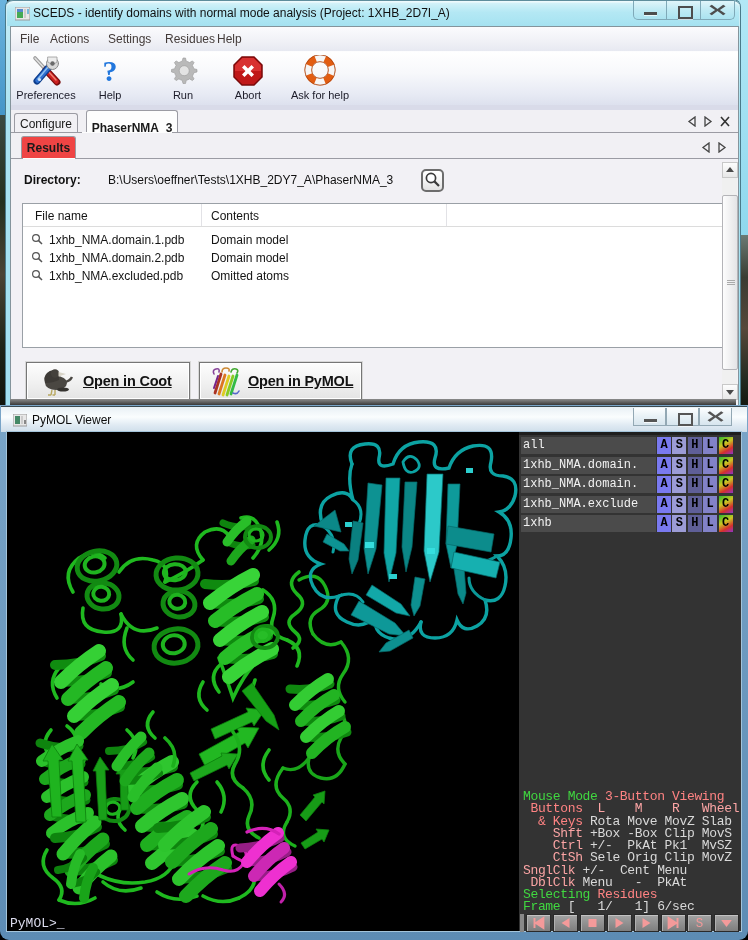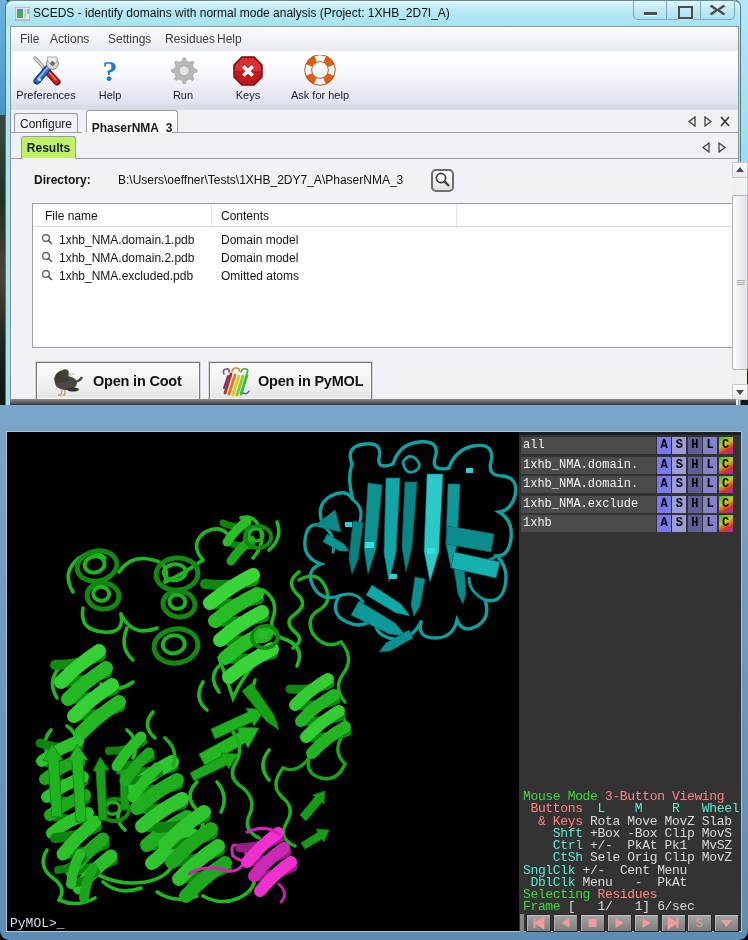--- a/index.html
+++ b/index.html
@@ -31,58 +31,58 @@
 .tlbl{position:absolute;top:37px;font-size:11px;color:#1b1b28;text-align:center;transform:translateX(-50%);white-space:nowrap;}
 .ticon{position:absolute;top:3px;width:32px;height:32px;transform:translateX(-50%);}
 #lav{left:5px;top:105px;width:727px;height:5px;background:#d9dbe9;}
 
 #tabbar1{left:5px;top:110px;width:727px;height:22px;background:#f1f0f4;}
 .tab{position:absolute;box-sizing:border-box;border:1px solid #9b9ba3;border-bottom:none;border-radius:3px 3px 0 0;font-size:12px;text-align:center;color:#1a1a1a;}
 #tabConf{left:3px;top:3px;width:64px;height:19px;background:#f1f0f4;padding-top:3px;}
 #tabPhas{left:75px;top:0px;width:92px;height:22px;background:#fdfdfd;font-weight:bold;padding-top:10px;}
 .tline{left:5px;width:727px;height:1px;background:#9b9ba3;}
 #resbar{left:5px;top:133px;width:727px;height:25px;background:#f1f0f4;}
-#tabRes{left:10px;top:3px;width:55px;height:22px;background:#bef264;font-weight:bold;padding-top:4px;}
-
-#content{left:15px;top:159px;width:660px;height:241px;background:#f2f1f5;}
+#tabRes{left:10px;top:3px;width:55px;height:22px;background:#ef4444;font-weight:bold;padding-top:4px;}
+
+#content{left:5px;top:159px;width:660px;height:241px;background:#f2f1f5;}
 #dirlbl{position:absolute;left:13px;top:14px;font-size:12px;font-weight:bold;color:#111;}
 #dirval{position:absolute;left:97px;top:14px;font-size:12px;color:#111;}
 #searchbtn{position:absolute;left:410px;top:10px;width:23px;height:23px;border:2px solid #6d6d6d;border-radius:5px;background:linear-gradient(180deg,#ffffff 0%,#f4f4f4 50%,#e2e2e2 100%);box-sizing:border-box;}
 
 #ftable{position:absolute;left:11px;top:44px;width:700px;height:143px;background:#fff;border:1px solid #9aa0a6;}
 .th{position:absolute;top:5px;font-size:12px;color:#141414;}
 #ftable .hline{position:absolute;left:0;top:22px;width:100%;height:1px;background:#dcdcdc;}
 .vline{position:absolute;top:0;width:1px;height:22px;background:#e2e2e6;}
 .frow{position:absolute;left:0;width:100%;height:18px;font-size:12px;color:#141414;}
 .fname{position:absolute;left:26px;top:2px;}
 .fcont{position:absolute;left:188px;top:2px;}
 
 #vsb{position:absolute;left:711px;top:3px;width:15px;height:238px;background:#f0f0f0;}
 .sbtn{position:absolute;left:0;width:16px;height:16px;background:linear-gradient(180deg,#fdfdfd,#e8e8e8);border:1px solid #c8c8c8;box-sizing:border-box;}
 #sthumb{position:absolute;left:0px;top:33px;width:16px;height:175px;background:linear-gradient(90deg,#fdfdfd,#e4e4e6);border:1px solid #b4b4b8;box-sizing:border-box;border-radius:2px;}
 
 .bigbtn{position:absolute;top:203px;height:38px;background:linear-gradient(180deg,#fdfdfd 0%,#f3f3f3 45%,#e4e4e4 100%);border:1px solid #767676;box-shadow:inset 0 0 0 1px #fff, 0 0 0 1px #d8d8d8;font-size:14.5px;font-weight:bold;color:#131313;box-sizing:border-box;letter-spacing:-0.2px;}
 #cootbtn{left:15px;width:164px;}
 #pymolbtn{left:188px;width:163px;}
-.bblbl{position:absolute;top:10px;}
+.bblbl{position:absolute;top:10px;text-decoration:underline;}
 #win1bot{left:4px;top:399px;width:726px;height:6px;background:linear-gradient(180deg,#8c8c8c,#3a3a3a);}
 
 #win2{left:0;top:405px;width:748px;height:535px;background:linear-gradient(180deg,#7aa5c8,#5d8cb4);border-radius:0 0 9px 9px;}
 #tb2{left:1px;top:1px;width:746px;height:26px;background:linear-gradient(180deg,#e9f0f5 0%,#fafdfe 40%,#dee9f2 75%,#cfdeea 100%);border-top:1px solid #3a4a52;box-sizing:border-box;}
 #tb2 .ttl{position:absolute;left:31px;top:6px;font-size:12px;color:#0c0c0c;}
 .wbtn2{width:33px;height:18px;border:1px solid #93a8b4;border-top:none;background:linear-gradient(180deg,#fcfeff 0%,#e8f1f6 50%,#d7e5ee 100%);box-sizing:border-box;position:relative;}
 #w2btns{left:632px;top:1px;}
 #pbody{left:7px;top:27px;width:734px;height:499px;background:#000;box-shadow:0 0 0 1px #a4c4da;}
 #panel{position:absolute;left:512px;top:0;width:222px;height:499px;background:#333333;border-top:3px solid #1e1e1e;box-sizing:border-box;}
 .prow{position:absolute;left:2px;height:17px;}
 .pname{position:absolute;left:0;top:0;height:17px;background:#4b4b4b;color:#f2f2f2;font-family:"Liberation Mono",monospace;font-size:12px;line-height:17px;padding-left:2px;box-sizing:border-box;width:135px;}
 .pbtn{position:absolute;top:0;width:14px;height:17px;font-family:"Liberation Mono",monospace;font-size:12px;font-weight:bold;color:#000;text-align:center;line-height:17px;}
 
 #mousetxt{position:absolute;left:4px;top:356px;font-family:"Liberation Mono",monospace;font-size:13px;line-height:12.25px;white-space:pre;letter-spacing:-0.35px;}
-#mousetxt .g{color:#40d840;} #mousetxt .s{color:#ff8383;} #mousetxt .b{color:#5eead4;margin-top:44px;} #mousetxt .w{color:#d9d9d9;}
+#mousetxt .g{color:#40d840;} #mousetxt .s{color:#ff8383;} #mousetxt .b{color:#fca5a5;margin-top:44px;} #mousetxt .w{color:#d9d9d9;}
 
 #playrow{position:absolute;left:3px;top:479px;width:219px;height:19px;}
 .pb{position:absolute;top:0;width:25px;height:18px;background:linear-gradient(180deg,#a4a4a4,#7e7e7e);border:1px solid #2a2a2a;box-shadow:inset 0 1px 0 #c2c2c2,inset 1px 0 0 #b0b0b0;box-sizing:border-box;}
 #pymoltext{position:absolute;left:3px;top:484px;color:#dcdcee;font-family:"Liberation Mono",monospace;font-size:13px;}
 </style></head>
 <body>
 <div id="scene">
   <div id="deskL1" class="abs"></div>
   <div id="deskL2" class="abs"></div>
   <div id="deskR1" class="abs"></div>
@@ -147,21 +147,21 @@
         <path d="M16 3 L18.5 3 L19.3 6.2 A10 10 0 0 1 22.6 7.6 L25.4 5.9 L27.1 7.6 L25.4 10.4 A10 10 0 0 1 26.8 13.7 L30 14.5 L30 17 L26.8 17.8 A10 10 0 0 1 25.4 21.1 L27.1 23.9 L25.4 25.6 L22.6 23.9 A10 10 0 0 1 19.3 25.3 L18.5 28.5 L16 28.5 L15.2 25.3 A10 10 0 0 1 11.9 23.9 L9.1 25.6 L7.4 23.9 L9.1 21.1 A10 10 0 0 1 7.7 17.8 L4.5 17 L4.5 14.5 L7.7 13.7 A10 10 0 0 1 9.1 10.4 L7.4 7.6 L9.1 5.9 L11.9 7.6 A10 10 0 0 1 15.2 6.2 Z"></path>
         </g>
         <circle cx="17.2" cy="15.7" r="5" fill="#e3e3e3" stroke="#999" stroke-width="0.6"></circle>
       </svg>
       <div class="tlbl" style="left:172px">Run</div>
       <svg class="ticon" style="left:237px" viewBox="0 0 32 32">
         <path d="M10 2 L22 2 L30 10 L30 22 L22 30 L10 30 L2 22 L2 10 Z" fill="#c01818" stroke="#7a0a0a" stroke-width="1.5"></path>
         <path d="M10.5 3 L21.5 3 L29 10.5 L29 16 L3 16 L3 10.5 Z" fill="#d83030"></path>
         <path d="M10 9.5 L12.5 7 L16 10.5 L19.5 7 L22 9.5 L18.5 13 L22 16.5 L19.5 19 L16 15.5 L12.5 19 L10 16.5 L13.5 13 Z" fill="#fff" transform="translate(0,3)"></path>
       </svg>
-      <div class="tlbl" style="left:237px">Keys</div>
+      <div class="tlbl" style="left:237px">Abort</div>
       <svg class="ticon" style="left:309px" viewBox="0 0 32 32">
         <circle cx="16" cy="15" r="12" fill="none" stroke="#e25d12" stroke-width="7"></circle>
         <circle cx="16" cy="15" r="12" fill="none" stroke="#f6f6f6" stroke-width="7" stroke-dasharray="9.4 9.4" stroke-dashoffset="4.7"></circle>
         <circle cx="16" cy="15" r="15.2" fill="none" stroke="#aa4410" stroke-width="0.8"></circle>
         <circle cx="16" cy="15" r="8.3" fill="none" stroke="#aa4410" stroke-width="0.8"></circle>
       </svg>
       <div class="tlbl" style="left:309px">Ask for help</div>
     </div>
     <div id="lav" class="abs"></div>
     <div id="tabbar1" class="abs">
@@ -260,20 +260,42 @@
             <path d="M24 27 Q28 29 30 25" stroke="#5566cc" stroke-width="1.6"></path>
           </g>
         </svg>
         <span class="bblbl" style="left:48px;white-space:nowrap">Open in PyMOL</span>
       </div>
     </div>
     <div id="win1bot" class="abs"></div>
   </div>
 
   <div id="win2" class="abs">
+    <div id="tb2" class="abs">
+      <svg class="abs" style="left:12px;top:7px" width="14" height="13">
+          <rect x="0" y="0" width="14" height="12" fill="#e8e8e8" stroke="#9a9a9a"></rect>
+          <rect x="2" y="2" width="5" height="8" fill="#448866"></rect>
+          <rect x="8" y="2" width="2" height="8" fill="#cccccc"></rect>
+          <rect x="11" y="6" width="2" height="4" fill="#888"></rect>
+        </svg>
+      <div class="ttl">PyMOL Viewer</div>
+      <div id="w2btns" class="wbtns">
+        <div class="wbtn2 first">
+            <div class="gmin" style="background:#555;"></div>
+          </div>
+        <div class="wbtn2 mid">
+            <div class="gmax" style="border-color:#555;"></div>
+          </div>
+        <div class="wbtn2 last">
+            <svg class="gx" viewBox="0 0 33 18">
+              <path d="M10.5 3.5 L16.5 8 L22.5 3.5 L25 5 L19 9 L25 13 L22.5 14.5 L16.5 10 L10.5 14.5 L8 13 L14 9 L8 5 Z" fill="#555"></path>
+            </svg>
+          </div>
+      </div>
+    </div>
     <div id="pbody" class="abs">
       <svg id="glview" width="512" height="499" style="position:absolute;left:0;top:0;background:#000">
           <g id="green">
             <path d="M196 128 Q182 112 198 100 Q214 92 222 104" fill="none" stroke="#1fb91f" stroke-width="3.6" stroke-linecap="round"></path>
             <path d="M246 126 Q260 110 252 94 Q246 82 234 86" fill="none" stroke="#1fb91f" stroke-width="3.6" stroke-linecap="round"></path>
             <path d="M262 118 Q276 106 270 90" fill="none" stroke="#1fb91f" stroke-width="3.6" stroke-linecap="round"></path>
             <path d="M241 94 Q230 97 216 91" stroke="#0e840e" stroke-width="7" fill="none" stroke-linecap="round"></path>
             <path d="M245 113 Q234 116 220 110" stroke="#0e840e" stroke-width="7" fill="none" stroke-linecap="round"></path>
             <path d="M240 89 Q229 97 220 110" stroke="#29bf29" stroke-width="9" fill="none" stroke-linecap="round"></path>
             <path d="M244 108 Q233 116 224 129" stroke="#1da81d" stroke-width="9" fill="none" stroke-linecap="round"></path>

